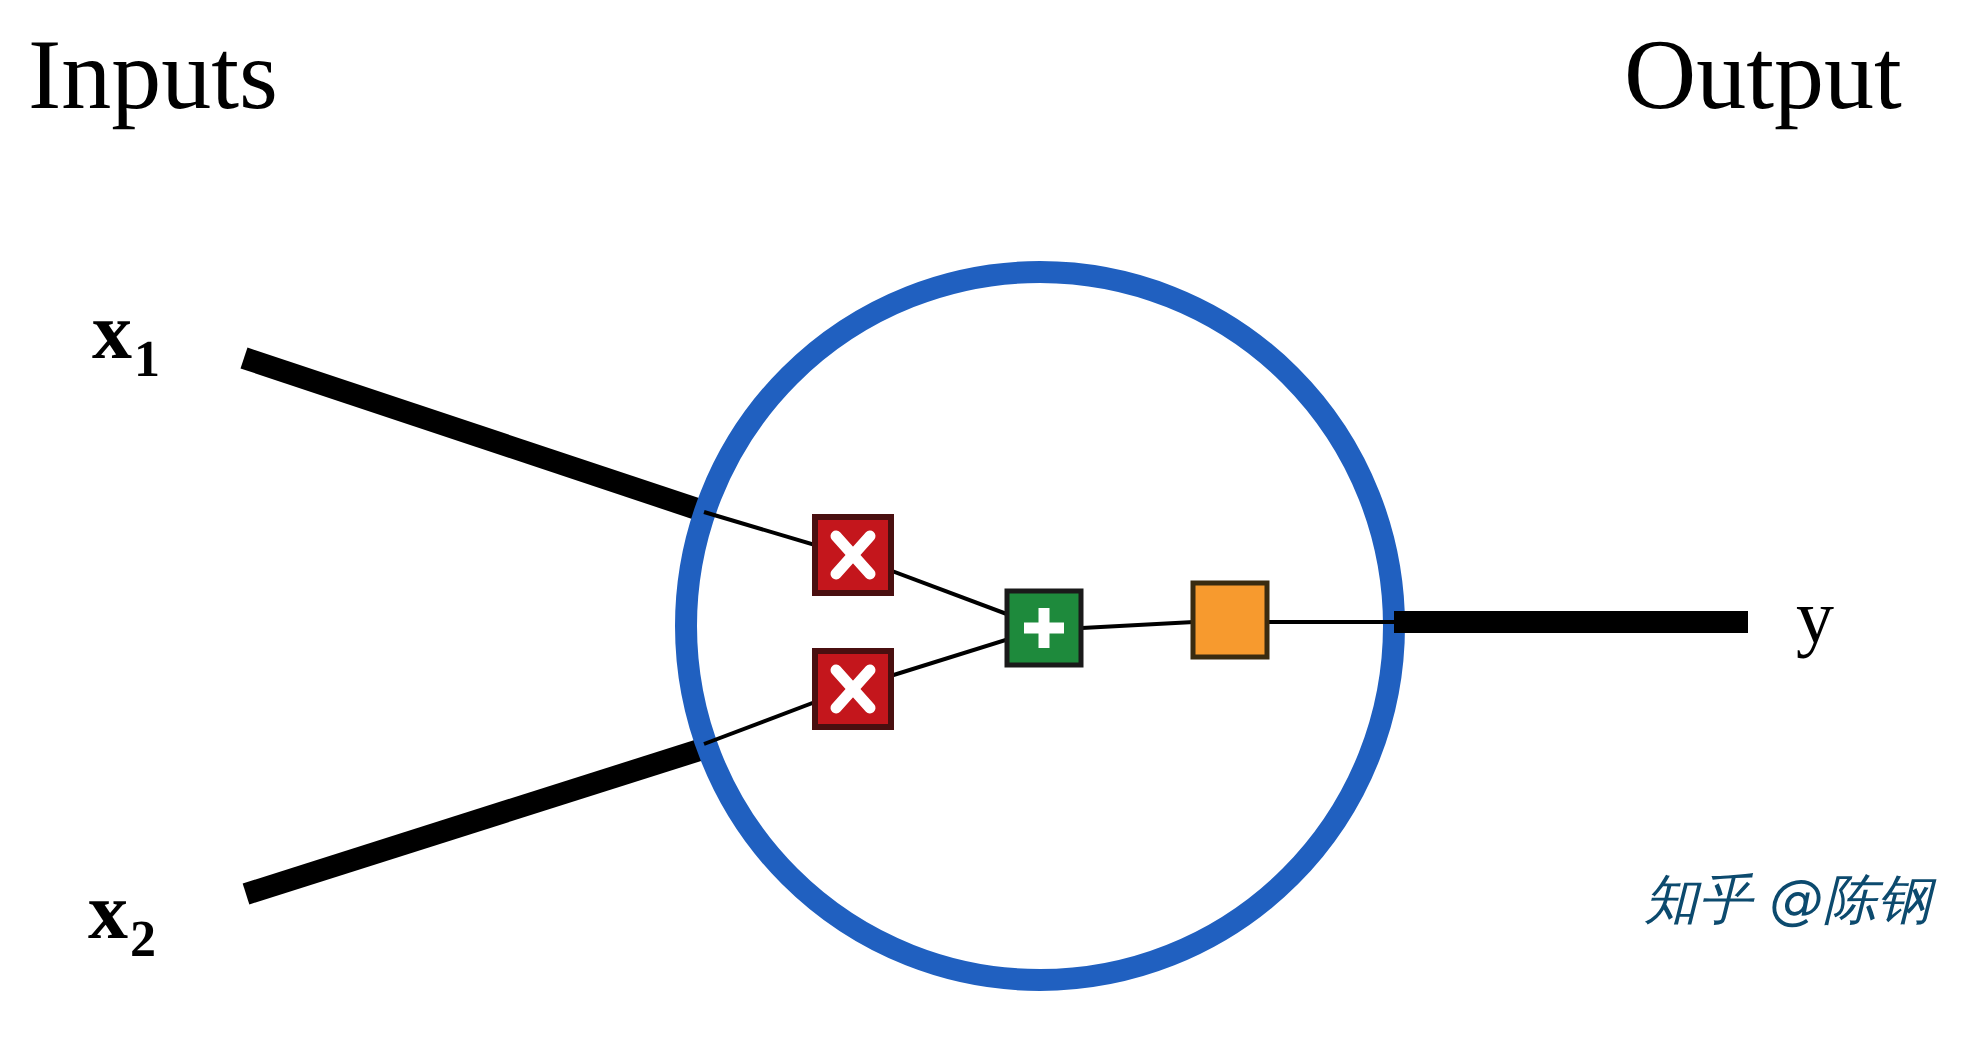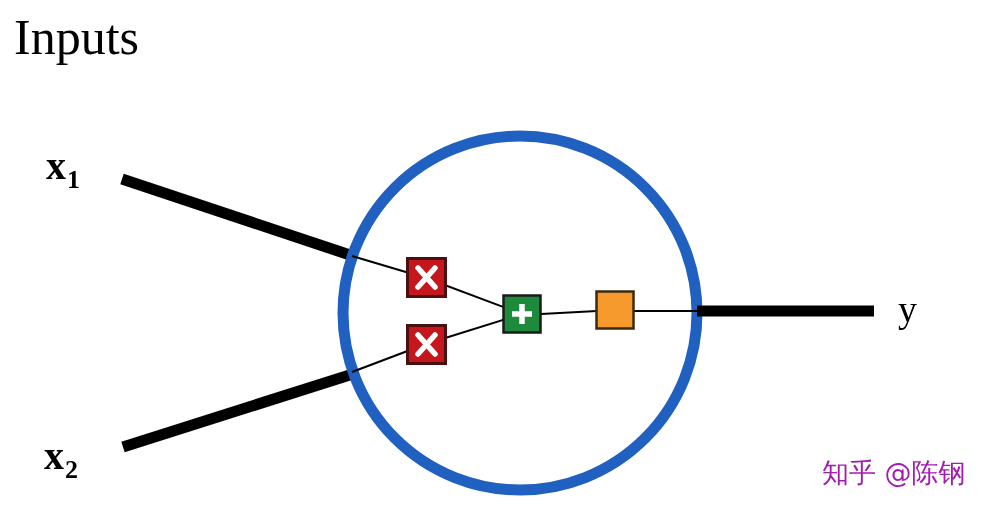--- a/index.html
+++ b/index.html
@@ -58,26 +58,27 @@
   #x2-label { left: 44px; top: 436px; }
   #y-label {
     left: 898px;
     top: 290px;
     font-size: 38px;
     font-weight: normal;
   }
   #watermark {
     position: absolute;
     left: 822px;
-    top: 455px;
+    top: 432px;
     font-size: 27px;
-    color: #a21caf;
+    color: #0c4a6e;
     font-family: "DejaVu Sans", "Liberation Sans", sans-serif;
     white-space: nowrap;
     user-select: none;
+    font-style: italic;
   }
 </style>
 </head>
 <body>
 
 <div id="stage">
 
   <svg id="diagram" viewBox="0 0 986 520">
 
     <line x1="122" y1="179" x2="356" y2="257" stroke="#000000" stroke-width="11" stroke-linecap="butt"></line>
@@ -122,20 +123,21 @@
     </g>
 
     <g>
       <rect x="596.5" y="291.5" width="37" height="37" fill="#f79a2e" stroke="#3a2b10" stroke-width="2.5"></rect>
     </g>
 
   </svg>
 
   <div class="label-text" id="inputs-label">Inputs</div>
 
+  <div class="label-text" id="output-label">Output</div>
 
   <div class="label-text var-label" id="x1-label"><span>x</span><span class="sub">1</span></div>
 
   <div class="label-text var-label" id="x2-label"><span>x</span><span class="sub">2</span></div>
 
   <div class="label-text" id="y-label">y</div>
 
   <div id="watermark">知乎 @陈钢</div>
 
 </div>

